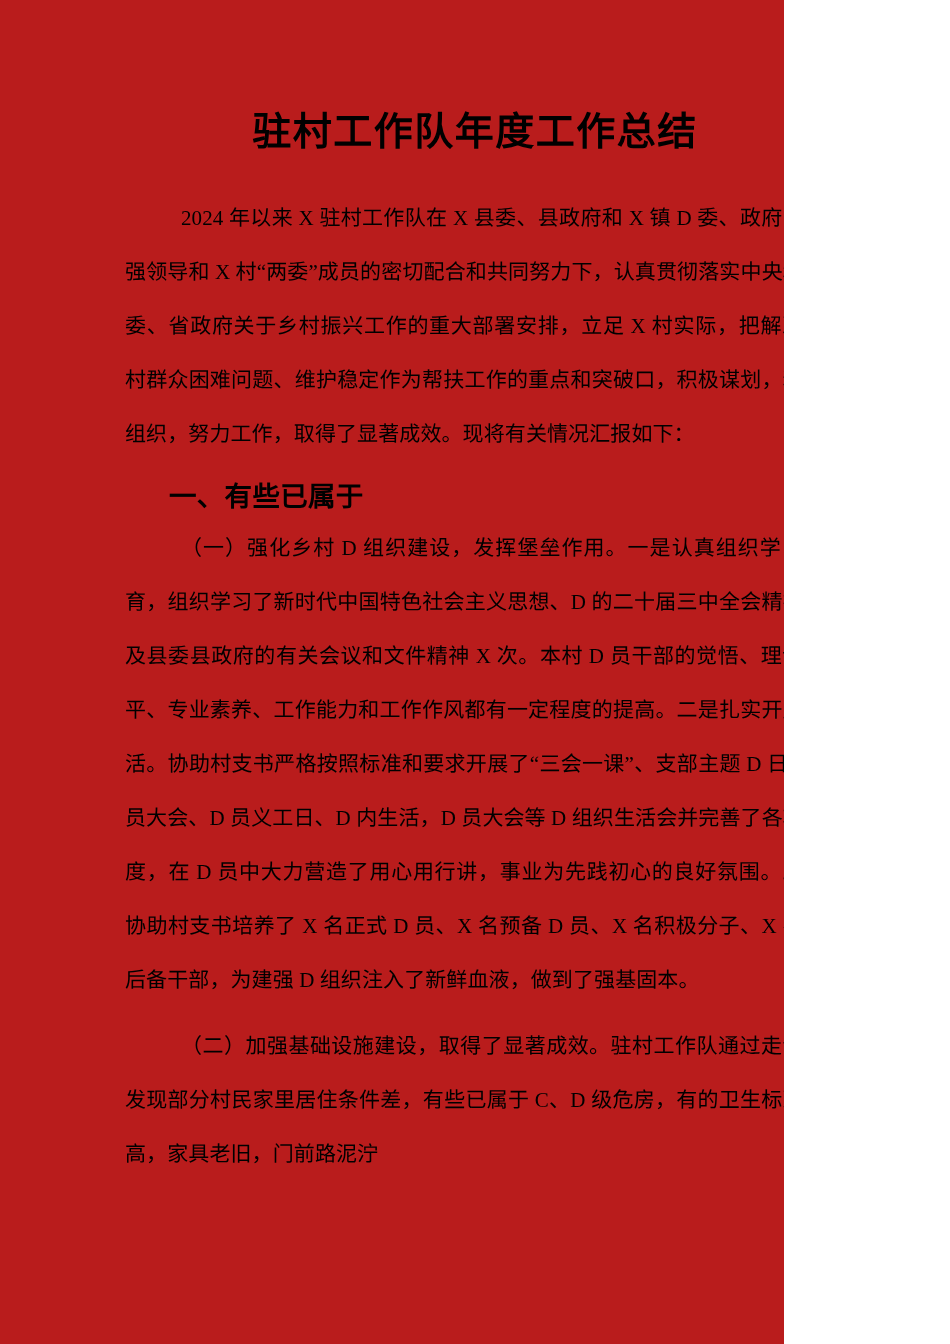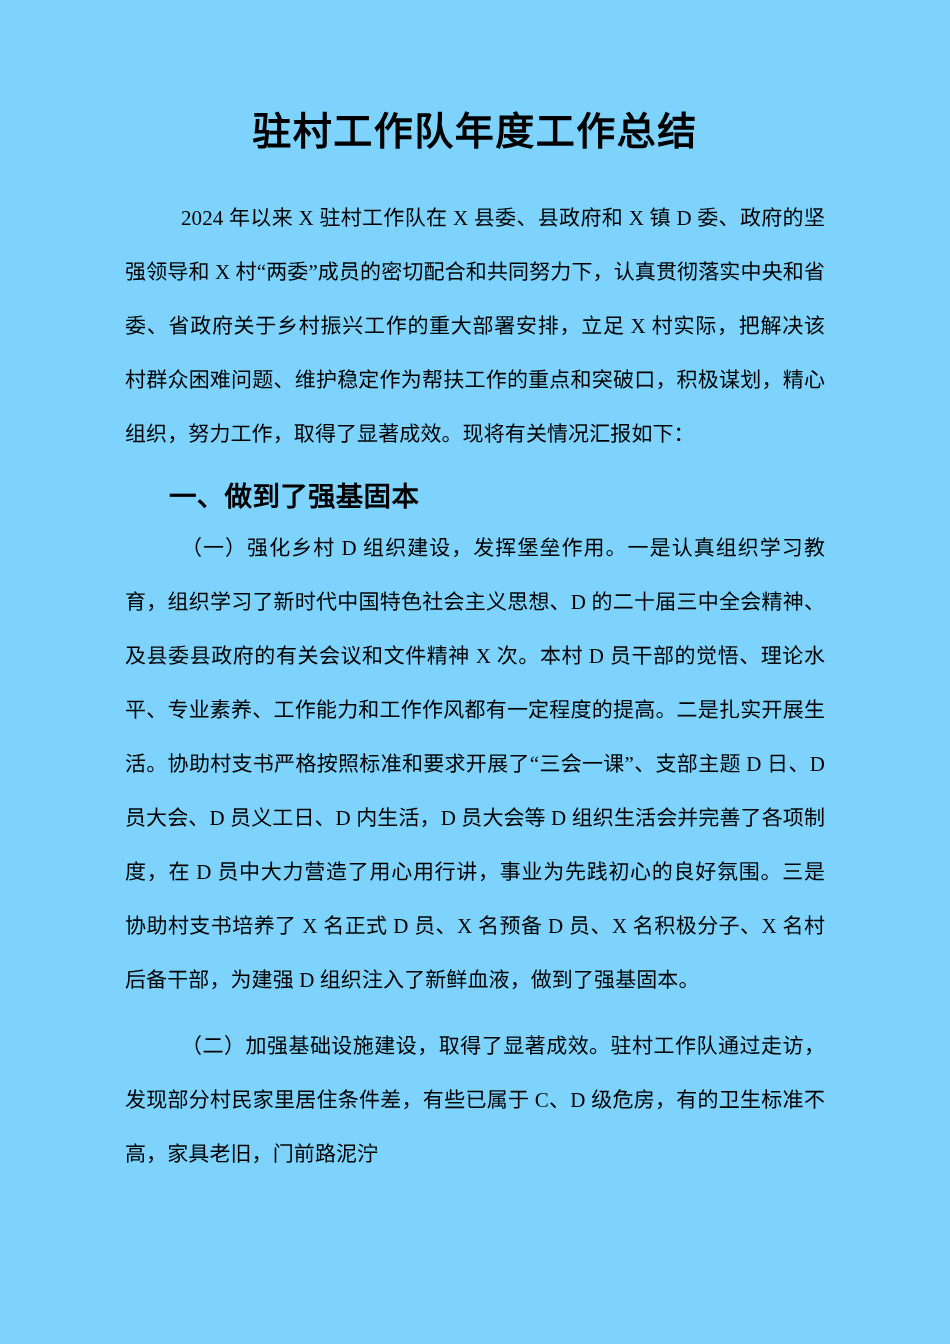--- a/index.html
+++ b/index.html
@@ -4,23 +4,23 @@
 <title>驻村工作队年度工作总结</title>
 <style>
   html, body {
     margin: 0;
     padding: 0;
     background: #ffffff;
   }
 
   .page {
     position: relative;
-    width: 950px;
+    width: 784px;
     height: 1344px;
-    background: #7dd3fc;
+    background: #b91c1c;
     overflow: hidden;
     box-sizing: border-box;
     font-family: "Liberation Serif", "DejaVu Serif", serif;
     color: #000000;
     -webkit-font-smoothing: antialiased;
   }
 
   .doc-body {
     position: absolute;
     left: 113px;
@@ -80,20 +80,20 @@
 </head>
 <body>
 
 <div class="page">
   <div class="doc-body">
 
     <h1 class="doc-title">驻村工作队年度工作总结</h1>
 
     <p class="para indent para-first block">2024 年以来 X 驻村工作队在 X 县委、县政府和 X 镇 D 委、政府的坚强领导和 X 村“两委”成员的密切配合和共同努力下，认真贯彻落实中央和省委、省政府关于乡村振兴工作的重大部署安排，立足 X 村实际，把解决该村群众困难问题、维护稳定作为帮扶工作的重点和突破口，积极谋划，精心组织，努力工作，取得了显著成效。现将有关情况汇报如下：</p>
 
-    <p class="heading-1 block">一、做到了强基固本</p>
+    <p class="heading-1 block">一、有些已属于</p>
 
     <p class="para indent block">（一）强化乡村 D 组织建设，发挥堡垒作用。一是认真组织学习教育，组织学习了新时代中国特色社会主义思想、D 的二十届三中全会精神、及县委县政府的有关会议和文件精神 X 次。本村 D 员干部的觉悟、理论水平、专业素养、工作能力和工作作风都有一定程度的提高。二是扎实开展生活。协助村支书严格按照标准和要求开展了“三会一课”、支部主题 D 日、D 员大会、D 员义工日、D 内生活，D 员大会等 D 组织生活会并完善了各项制度，在 D 员中大力营造了用心用行讲，事业为先践初心的良好氛围。三是协助村支书培养了 X 名正式 D 员、X 名预备 D 员、X 名积极分子、X 名村后备干部，为建强 D 组织注入了新鲜血液，做到了强基固本。</p>
 
     <p class="para indent block">（二）加强基础设施建设，取得了显著成效。驻村工作队通过走访，发现部分村民家里居住条件差，有些已属于 C、D 级危房，有的卫生标准不高，家具老旧，门前路泥泞</p>
 
   </div>
 </div>
 
 </body></html>

